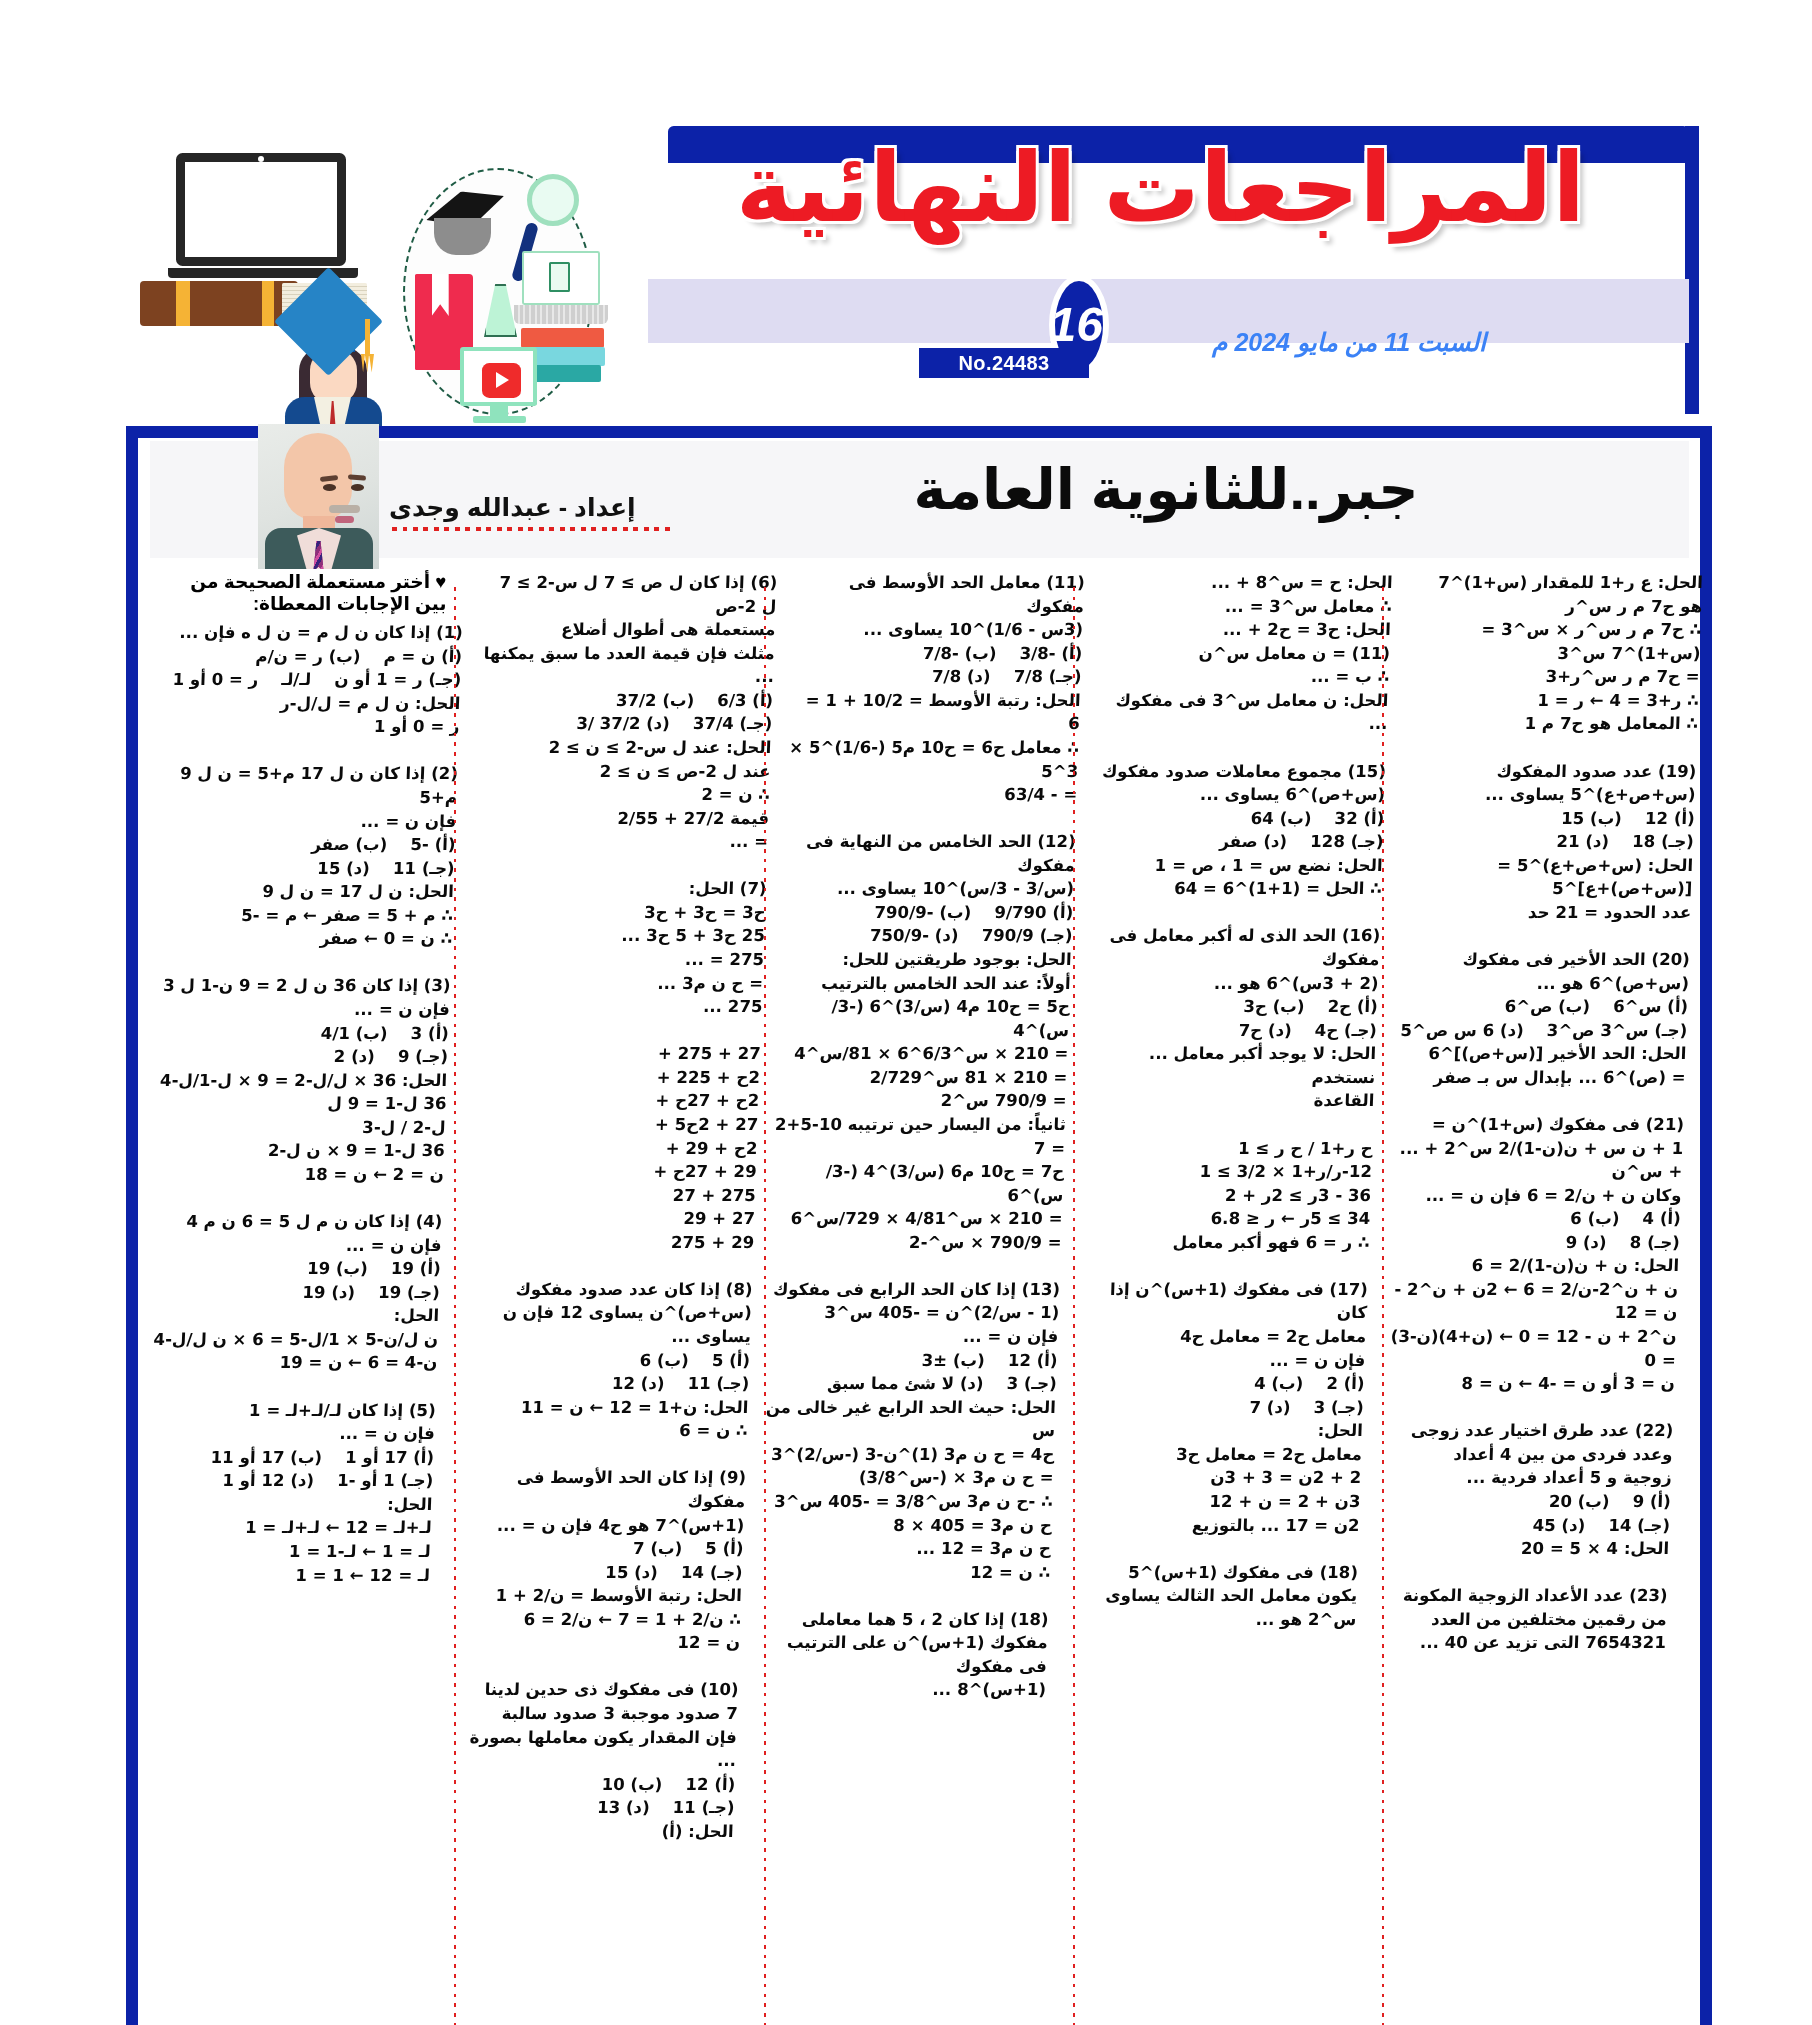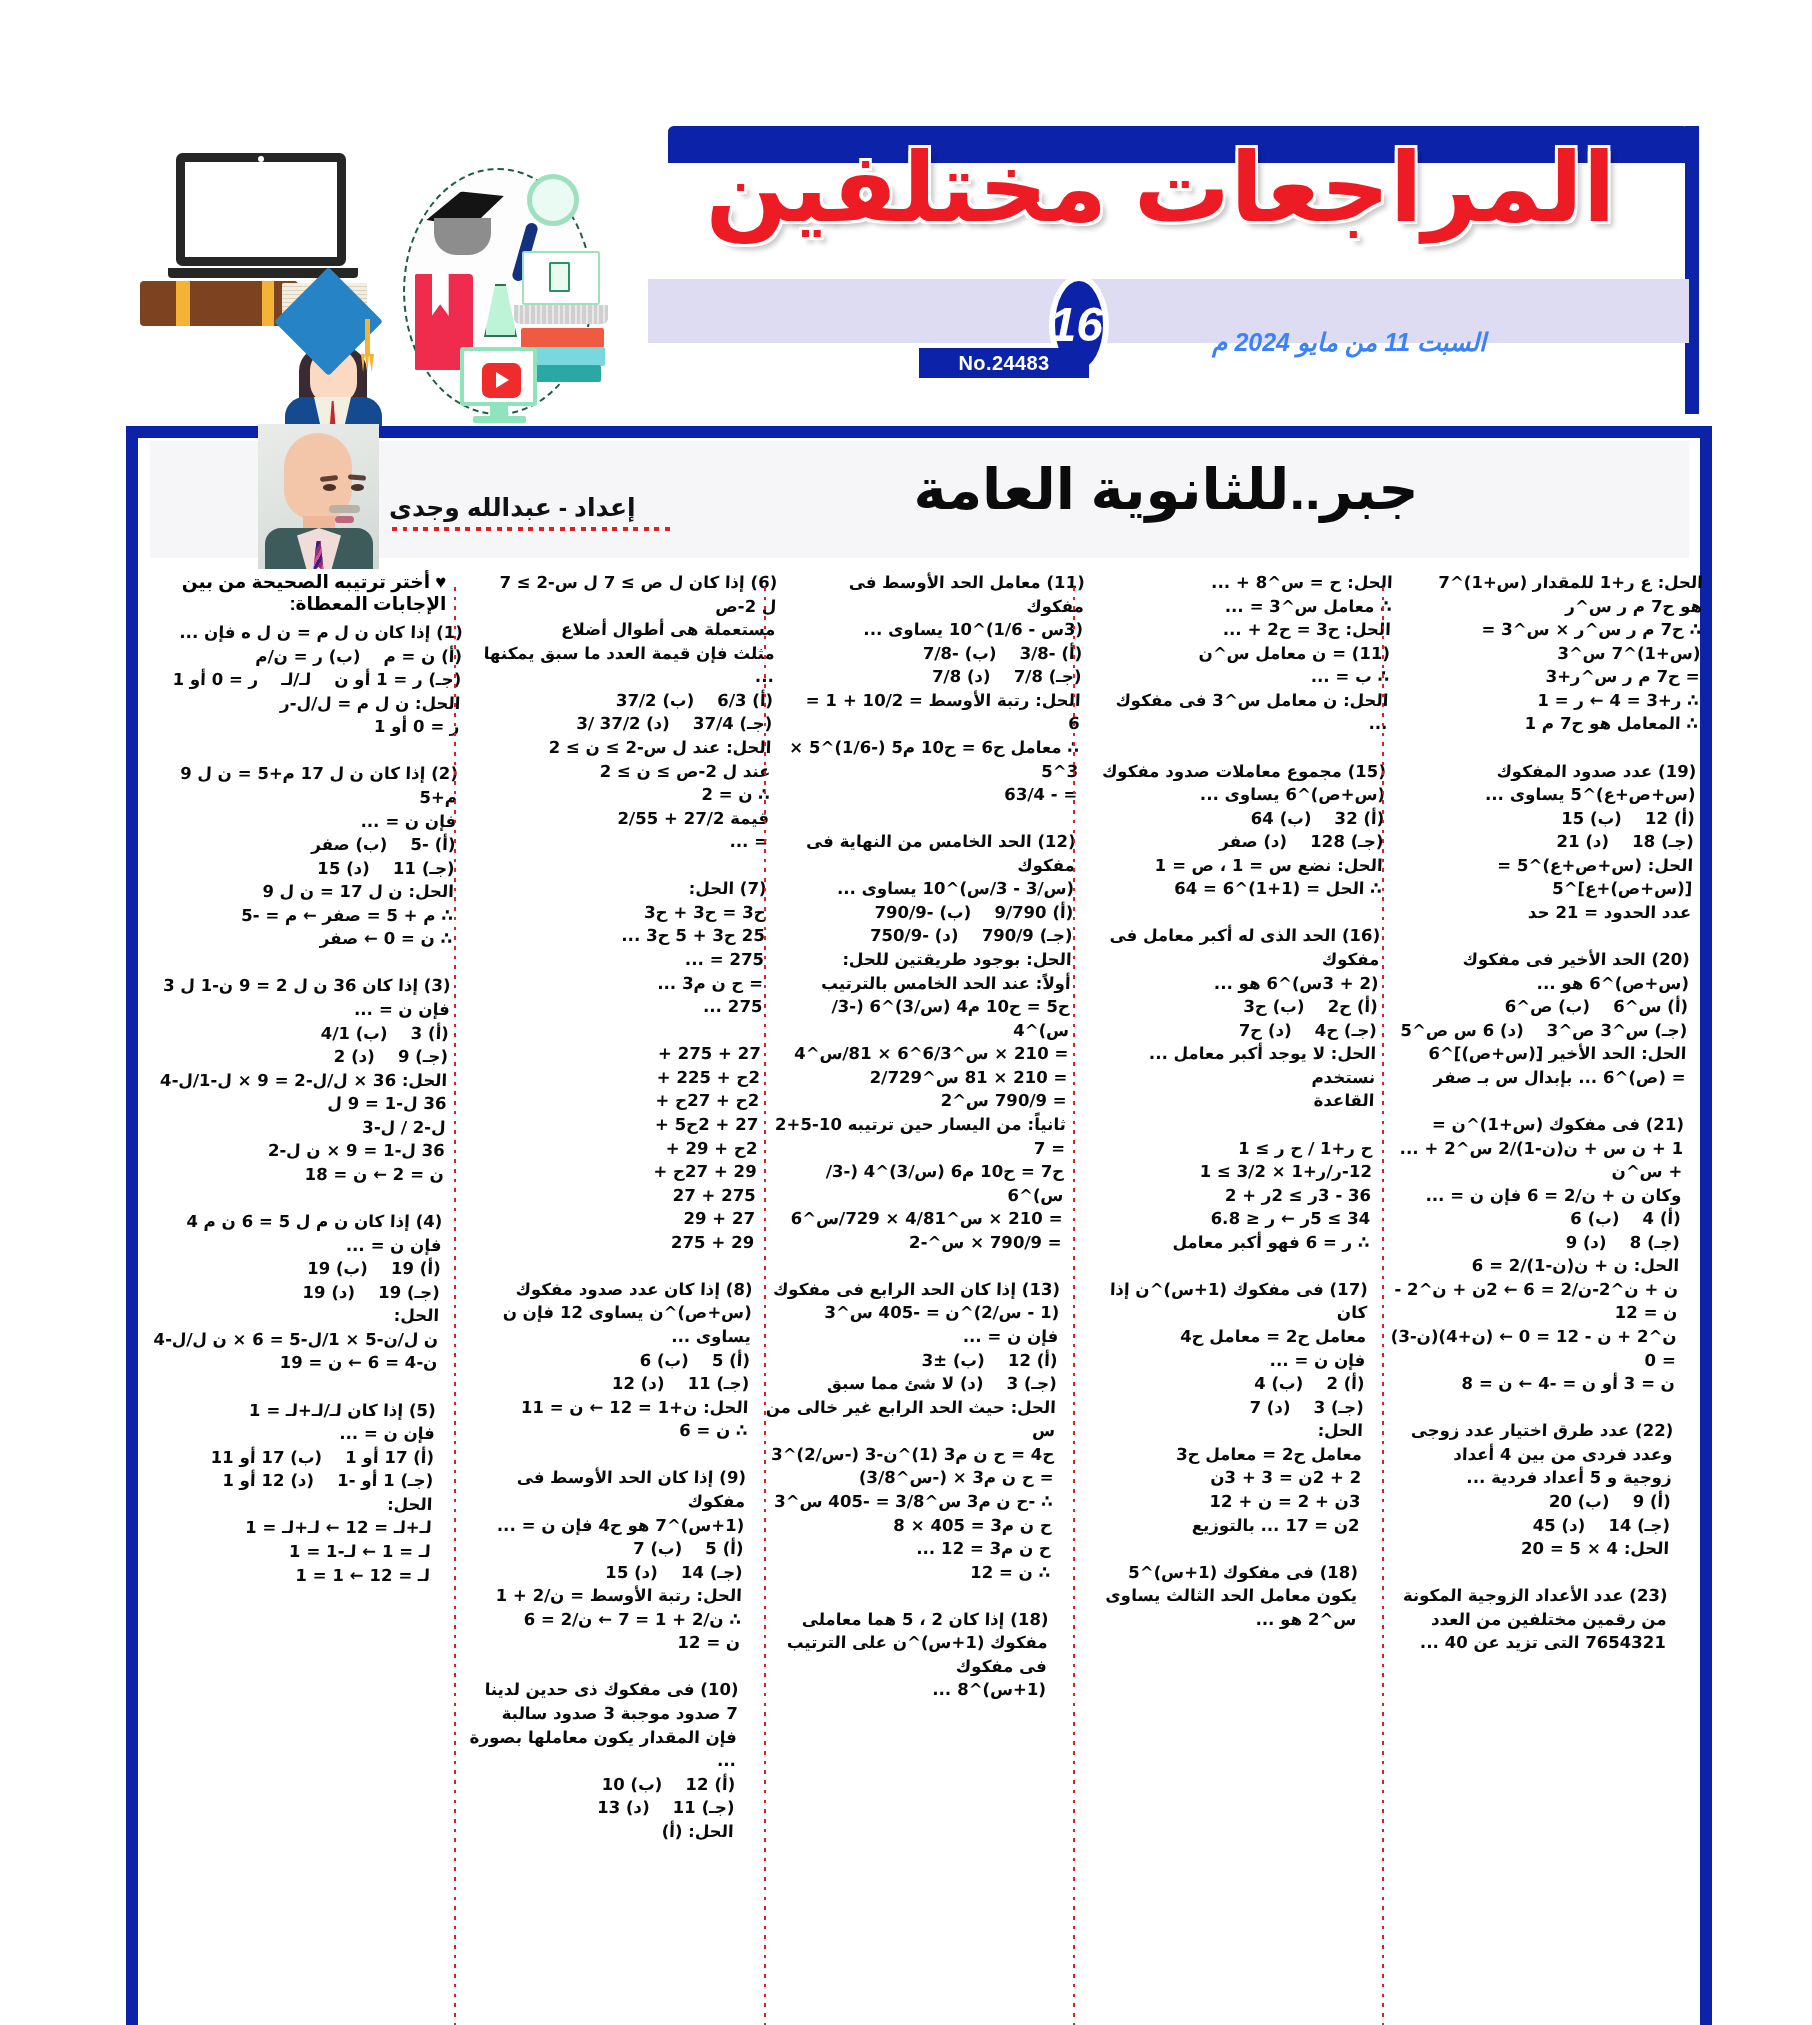--- a/index.html
+++ b/index.html
@@ -435,21 +435,21 @@
           <div class="ov-play"></div>
         </div>
         <div class="ov-video-stand"></div>
         <div class="ov-video-base"></div>
       </div>
     </div>
 
     <div class="title-bar-blue"></div>
     <div class="mast-right-rule"></div>
 
-    <div class="main-title">المراجعات مختلفين</div>
+    <div class="main-title">المراجعات النهائية</div>
 
     <div class="info-strip"></div>
 
 
     <div class="issue-date">السبت 11 من مايو 2024 م</div>
 
     <div class="page-number-badge">16</div>
 
     <div class="issue-no-box">No.24483</div>
   </div>
@@ -657,21 +657,21 @@
 7 صدود موجبة 3 صدود سالبة
 فإن المقدار يكون معاملها بصورة ...
 (أ) 12    (ب) 10
 (جـ) 11    (د) 13
 الحل: (أ)</div>
     </div>
 
     <div class="hw-col">
       <div class="hw-heading">
         <span class="heart-icon">♥</span>
-        <span>أختر ترتيبه الصحيحة من بين الإجابات المعطاة:</span>
+        <span>أختر مستعملة الصحيحة من بين الإجابات المعطاة:</span>
       </div>
       <div class="hw-body">(1) إذا كان ن ل م = ن ل ه فإن ...
 (أ) ن = م    (ب) ر = ن/م
 (جـ) ر = 1 أو ن    لـ/لـ    ر = 0 أو 1
 الحل: ن ل م = ل/ل-ر
 ر = 0 أو 1
 
 (2) إذا كان ن ل 17 م+5 = ن ل 9 م+5
 فإن ن = ...
 (أ) -5    (ب) صفر

